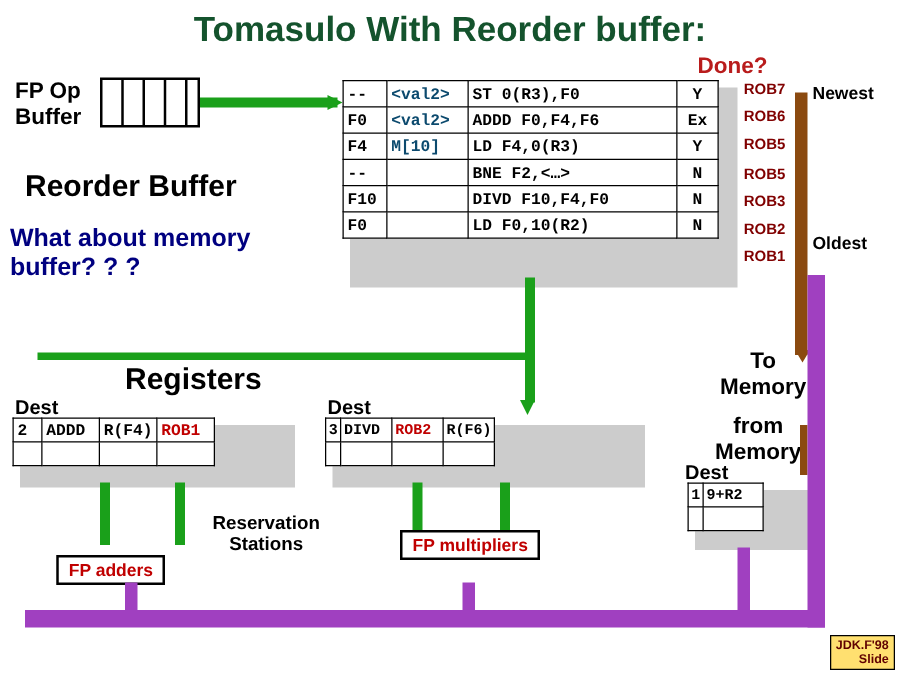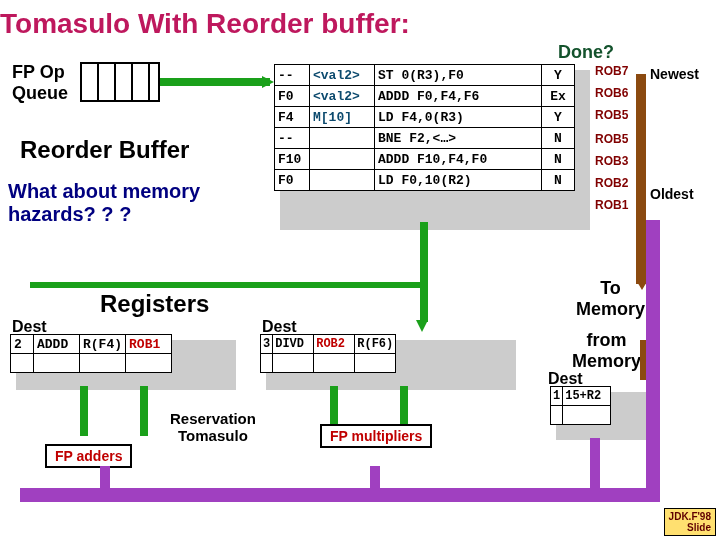--- a/index.html
+++ b/index.html
@@ -1,19 +1,19 @@
 <!DOCTYPE html>
 <html><head>
 <meta charset="utf-8">
 <style>
 html,body{margin:0;padding:0;font-family:"Helvetica","Arial",sans-serif;background:#fff}
 body{width:720px;height:540px;position:relative;overflow:hidden}
 .mono{font-family:"Courier New",monospace;font-weight:bold}
-.title{color:#be185d;font-size:28px;font-weight:bold;text-align:left;position:absolute;top:8px;left:0;right:0}
-.done-lbl{position:absolute;color:#14532d;font-weight:bold;font-size:18px}
+.title{color:#14532d;font-size:28px;font-weight:bold;text-align:center;position:absolute;top:8px;left:0;right:0}
+.done-lbl{position:absolute;color:#b91c1c;font-weight:bold;font-size:18px}
 .queue-box{position:absolute;left:80px;top:62px;width:80px;height:40px;background:#000}
 .queue-box .cell{position:absolute;width:15px;height:36px;background:#fff;top:2px}
 .queue-shadow{position:absolute;left:84px;top:66px;width:80px;height:40px;background:#aaa;z-index:-1}
 .lbl{position:absolute;font-weight:bold;font-size:18px;color:#000}
 .big-lbl{font-size:24px}
 .rob-shadow{position:absolute;left:280px;top:70px;width:310px;height:160px;background:#ccc}
 .rob-tbl{position:absolute;left:274px;top:64px;border-collapse:collapse;background:#fff}
 .rob-tbl td{border:1px solid #000;height:20px;font-size:13px;padding:0 3px;white-space:nowrap}
 .rob-tbl .c1{width:28px}
 .rob-tbl .c2{width:58px}
@@ -47,21 +47,21 @@
 
 <div class="queue-shadow"></div>
 <div class="queue-box">
   <div class="cell" style="left:2px"></div>
   <div class="cell" style="left:19px"></div>
   <div class="cell" style="left:36px"></div>
   <div class="cell" style="left:53px"></div>
   <div class="cell" style="left:70px;width:8px"></div>
 </div>
 <div class="lbl" style="left:12px;top:62px;white-space:pre;text-align:left;font-size:18px">FP Op
-Queue</div>
+Buffer</div>
 
 <div class="green-line" style="left:160px;top:78px;width:110px;height:8px"></div>
 <div class="arrow-r" style="left:262px;top:76px"></div>
 
 <div class="rob-shadow"></div>
 <table class="rob-tbl mono">
   <tbody>
       <tr>
         <td class="c1">--</td>
         <td class="c2 purp">&lt;val2&gt;</td>
@@ -82,21 +82,21 @@
       </tr>
   <tr>
         <td class="c1">--</td>
         <td class="c2"></td>
         <td class="c3">BNE F2,&lt;…&gt;</td>
         <td class="c4">N</td>
       </tr>
   <tr>
         <td class="c1">F10</td>
         <td class="c2"></td>
-        <td class="c3">ADDD F10,F4,F0</td>
+        <td class="c3">DIVD F10,F4,F0</td>
         <td class="c4">N</td>
       </tr>
   <tr>
         <td class="c1">F0</td>
         <td class="c2"></td>
         <td class="c3">LD F0,10(R2)</td>
         <td class="c4">N</td>
       </tr>
 </tbody>
   </table>
@@ -106,21 +106,21 @@
 <div class="robtag" style="left:595px;top:132px">ROB5</div>
 <div class="robtag" style="left:595px;top:154px">ROB3</div>
 <div class="robtag" style="left:595px;top:176px">ROB2</div>
 <div class="robtag" style="left:595px;top:198px">ROB1</div>
 
 <div class="age-lbl" style="left:650px;top:66px">Newest</div>
 <div class="age-lbl" style="left:650px;top:186px">Oldest</div>
 
 <div class="lbl big-lbl" style="left:20px;top:136px">Reorder Buffer</div>
 <div class="lbl" style="left:8px;top:180px;white-space:pre;font-size:20px;color:#000080">What about memory
-hazards? ? ?</div>
+buffer? ? ?</div>
 
 <div class="lbl big-lbl" style="left:100px;top:290px">Registers</div>
 
 <div class="lbl" style="left:576px;top:278px;white-space:pre;text-align:center;font-size:18px">To
 Memory</div>
 <div class="lbl" style="left:572px;top:330px;white-space:pre;text-align:center;font-size:18px">from
 Memory</div>
 
 <div class="brown-line" style="left:636px;top:74px;width:10px;height:210px"></div>
 <div class="brown-line" style="left:640px;top:340px;width:6px;height:40px"></div>
@@ -164,36 +164,36 @@
         <td>&nbsp;&nbsp;&nbsp;&nbsp;&nbsp;</td>
       </tr>
 </tbody>
   </table>
 
 <div class="rs-shadow" style="left:556px;top:392px;width:100px;height:48px"></div>
 <table class="rs-tbl mono" style="left:550px;top:386px">
   <tbody>
       <tr>
         <td>1</td>
-        <td>15+R2</td>
+        <td>9+R2</td>
       </tr>
   <tr>
         <td>&nbsp;</td>
         <td>&nbsp;&nbsp;&nbsp;&nbsp;&nbsp;&nbsp;</td>
       </tr>
 </tbody>
   </table>
 
 <div class="green-line" style="left:80px;top:386px;width:8px;height:50px"></div>
 <div class="green-line" style="left:140px;top:386px;width:8px;height:50px"></div>
 <div class="green-line" style="left:330px;top:386px;width:8px;height:50px"></div>
 <div class="green-line" style="left:400px;top:386px;width:8px;height:50px"></div>
 
 <div class="lbl" style="left:170px;top:410px;white-space:pre;text-align:center;font-size:15px">Reservation
-Tomasulo</div>
+Stations</div>
 
 <div class="fu" style="left:45px;top:444px"><span class="red">FP adders</span></div>
 <div class="fu" style="left:320px;top:424px"><span class="red">FP multipliers</span></div>
 
 <div class="purp-line" style="left:20px;top:488px;width:640px;height:14px"></div>
 <div class="purp-line" style="left:646px;top:220px;width:14px;height:282px"></div>
 <div class="purp-line" style="left:100px;top:466px;width:10px;height:26px"></div>
 <div class="purp-line" style="left:370px;top:466px;width:10px;height:26px"></div>
 <div class="purp-line" style="left:590px;top:438px;width:10px;height:54px"></div>
 

